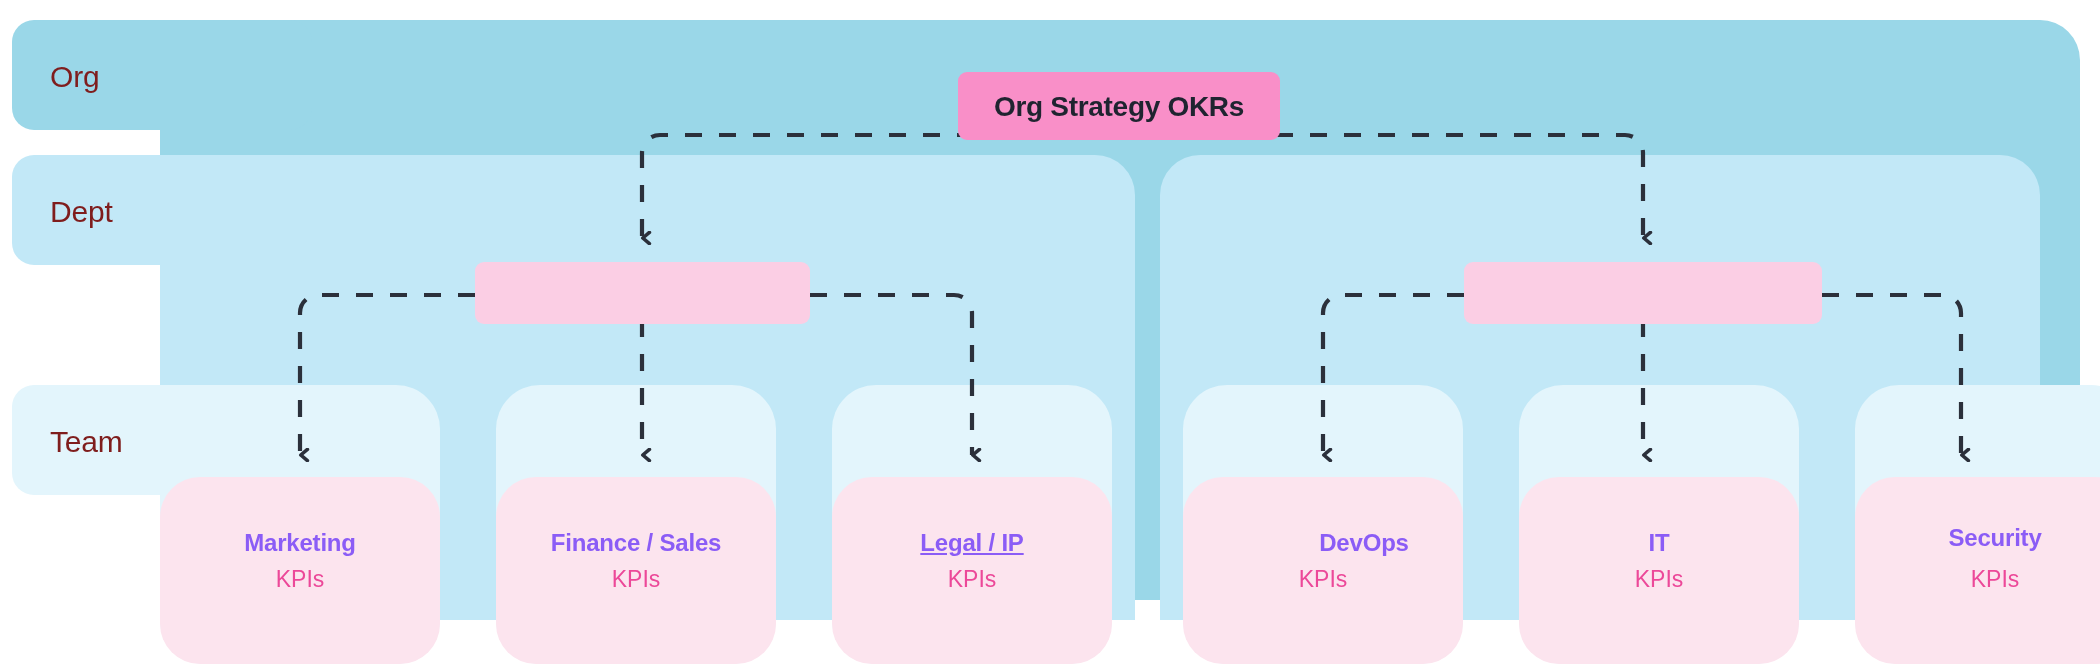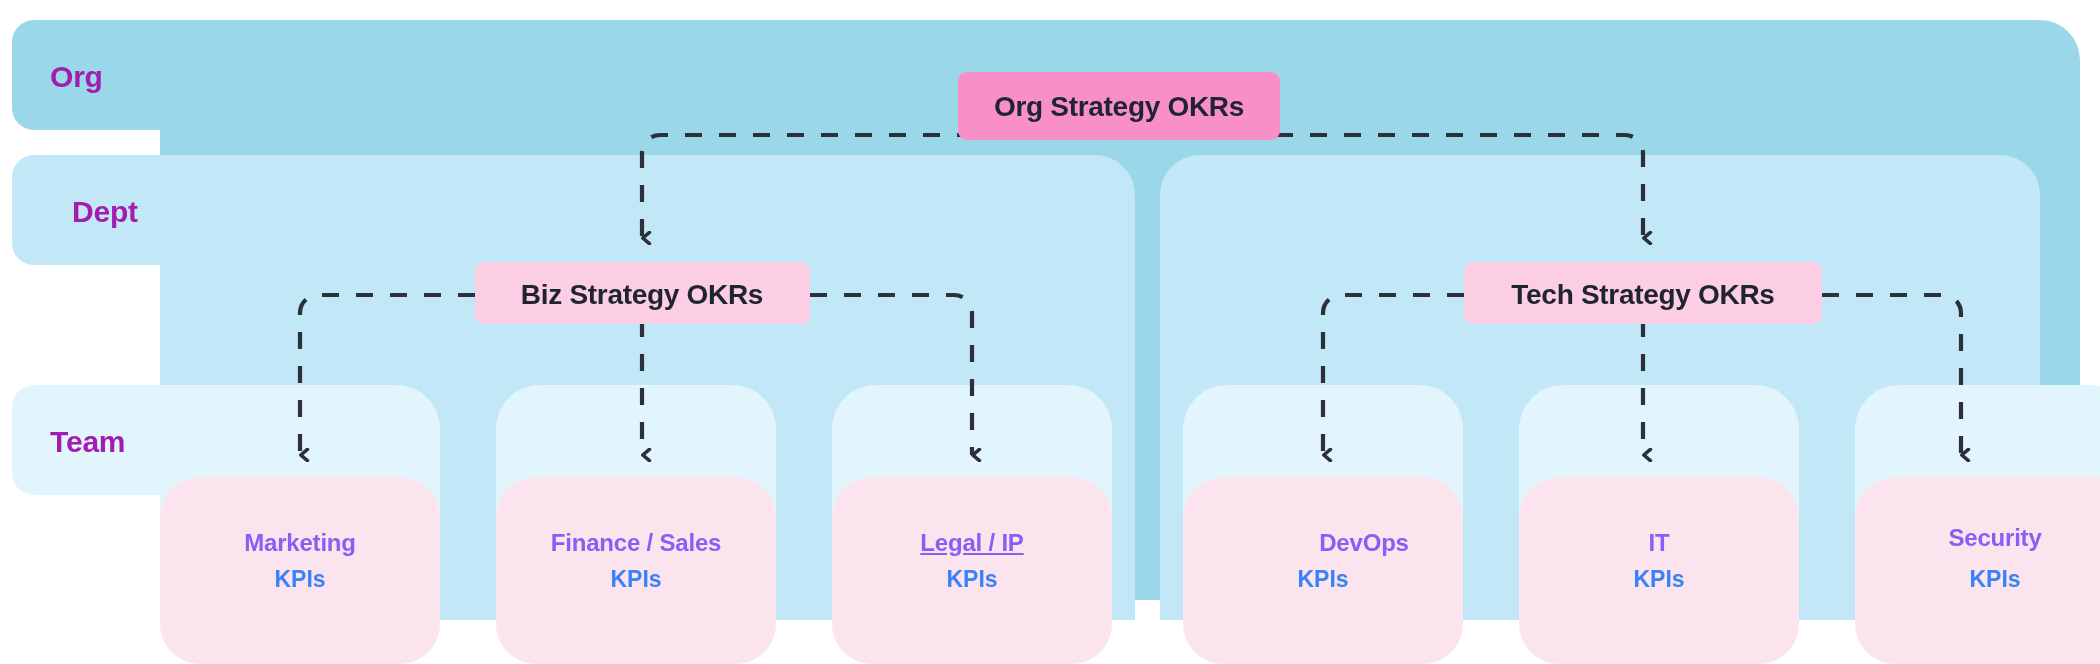--- a/index.html
+++ b/index.html
@@ -2,29 +2,29 @@
 <html><head>
 <meta charset="utf-8">
 <style>
   html,body{margin:0;padding:0;background:#ffffff;}
   body{width:2100px;height:664px;overflow:hidden;
        font-family:"Liberation Sans","DejaVu Sans",sans-serif;}
   #stage{position:relative;width:2100px;height:664px;}
   #stage svg{position:absolute;left:0;top:0;}
 
   
-  .lane-label{position:absolute;font-weight:bold;color:#a21caf;
+  .lane-label{position:absolute;font-weight:normal;color:#7f1d1d;
               font-size:30px;letter-spacing:-0.2px;white-space:nowrap;}
   .node-label{position:absolute;font-weight:bold;color:#1f2430;
               font-size:28px;letter-spacing:-0.3px;white-space:nowrap;
               text-align:center;transform:translateX(-50%);}
   .leaf-title{position:absolute;font-weight:bold;color:#8b5cf6;
               font-size:24px;letter-spacing:-0.2px;white-space:nowrap;
               text-align:center;transform:translateX(-50%);}
-  .leaf-sub{position:absolute;font-weight:bold;color:#3b82f6;
+  .leaf-sub{position:absolute;font-weight:normal;color:#ec4899;
             font-size:23px;white-space:nowrap;
             text-align:center;transform:translateX(-50%);}
 </style>
 </head>
 <body>
 
 <div id="stage">
 
   <svg width="2100" height="664" viewBox="0 0 2100 664">
 
@@ -91,26 +91,24 @@
     </g>
 
     <g>
       <rect x="475" y="262" width="335" height="62" rx="9" fill="#FBCEE4"></rect>
       <rect x="1464" y="262" width="358" height="62" rx="9" fill="#FBCEE4"></rect>
       <rect x="958" y="72" width="322" height="68" rx="9" fill="#F98FC8"></rect>
     </g>
   </svg>
 
   <div class="lane-label" style="left:50px;top:60px;">Org</div>
-  <div class="lane-label" style="left:50px;top:195px;margin-left:22px;">Dept</div>
+  <div class="lane-label" style="left:50px;top:195px;">Dept</div>
   <div class="lane-label" style="left:50px;top:425px;">Team</div>
 
   <div class="node-label" style="left:1119px;top:91px;">Org Strategy OKRs</div>
-  <div class="node-label" style="left:642px;top:279px;">Biz Strategy OKRs</div>
-  <div class="node-label" style="left:1643px;top:279px;">Tech Strategy OKRs</div>
 
   <div class="leaf-title" style="left:300px;top:529px;">Marketing</div>
   <div class="leaf-sub" style="left:300px;top:566px;">KPIs</div>
 
   <div class="leaf-title" style="left:636px;top:529px;">Finance / Sales</div>
   <div class="leaf-sub" style="left:636px;top:566px;">KPIs</div>
 
   <div class="leaf-title" style="left:972px;top:529px;text-decoration:underline;">Legal / IP</div>
   <div class="leaf-sub" style="left:972px;top:566px;">KPIs</div>
 

